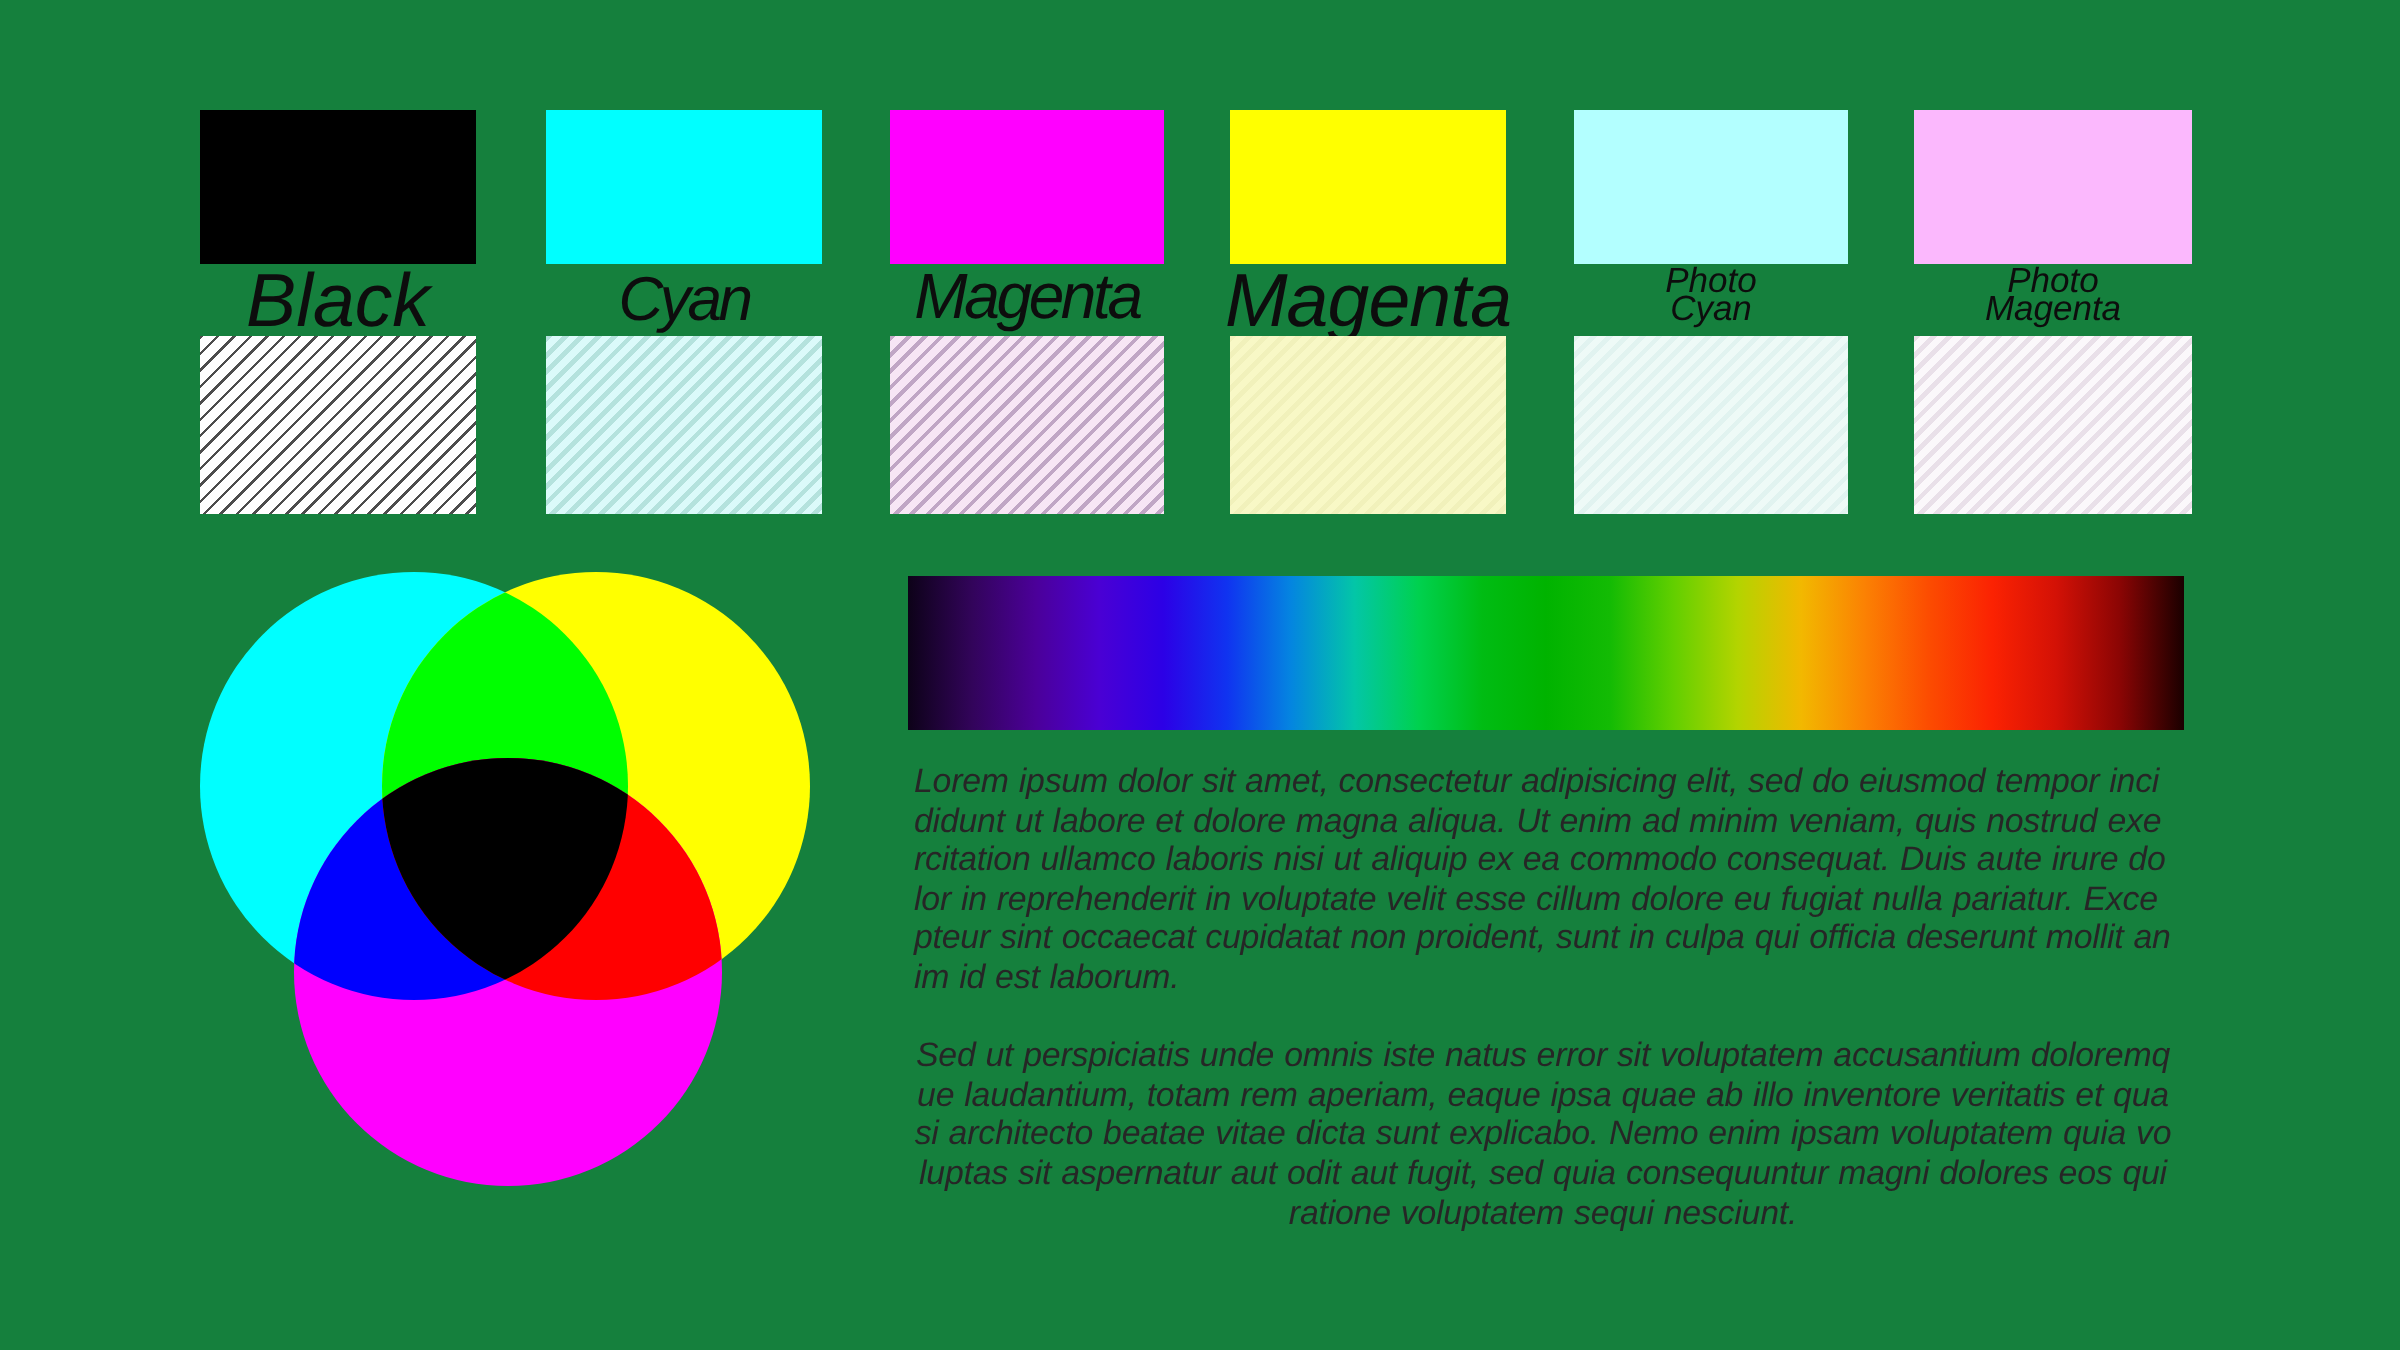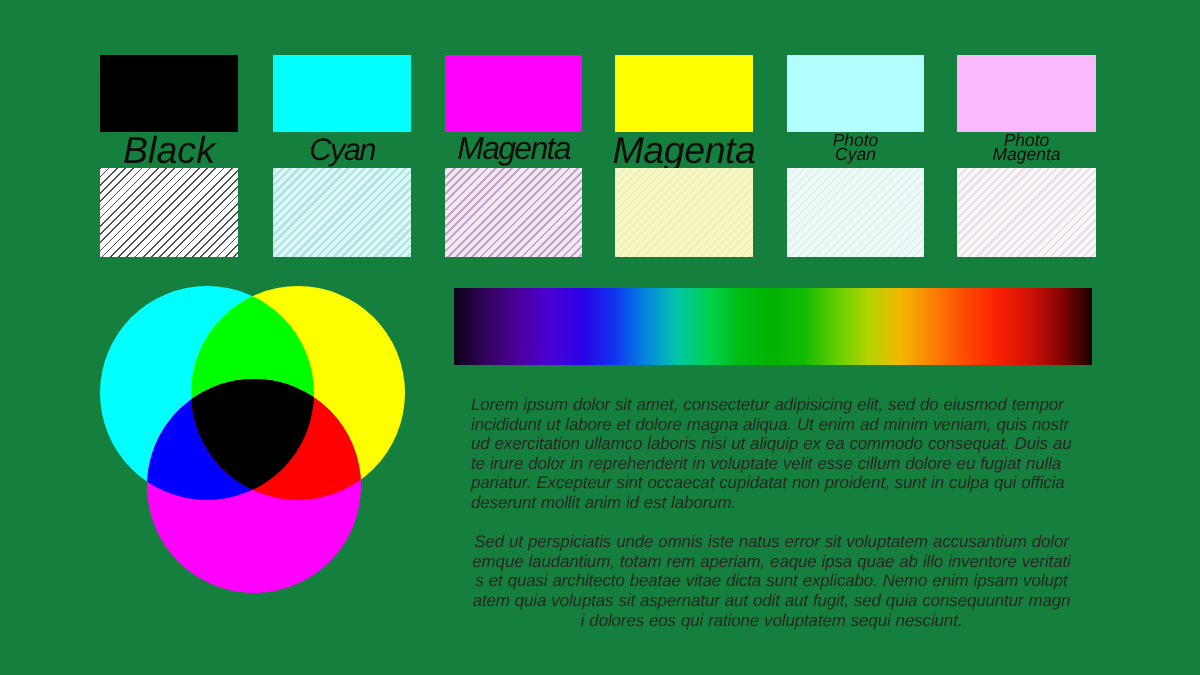--- a/index.html
+++ b/index.html
@@ -23,21 +23,21 @@
 
   
   #venn { position: absolute; }
 
   
   #spectrum { position: absolute; }
 
   
   #copy { position: absolute; color: #262626; font-size: 16.9px;
           letter-spacing: -0.1px; word-spacing: 0.4px; }
-  #copy p { margin: 14px; text-align: left; word-break: break-all;
+  #copy p { margin: 0; text-align: left; word-break: break-all;
             line-height: 19.6px; }
   #copy p + p { margin-top: 19.6px; text-align: center; }
 </style>
 </head>
 <body>
 
 <div id="page">
 
   <div class="swatch-strip">
 

